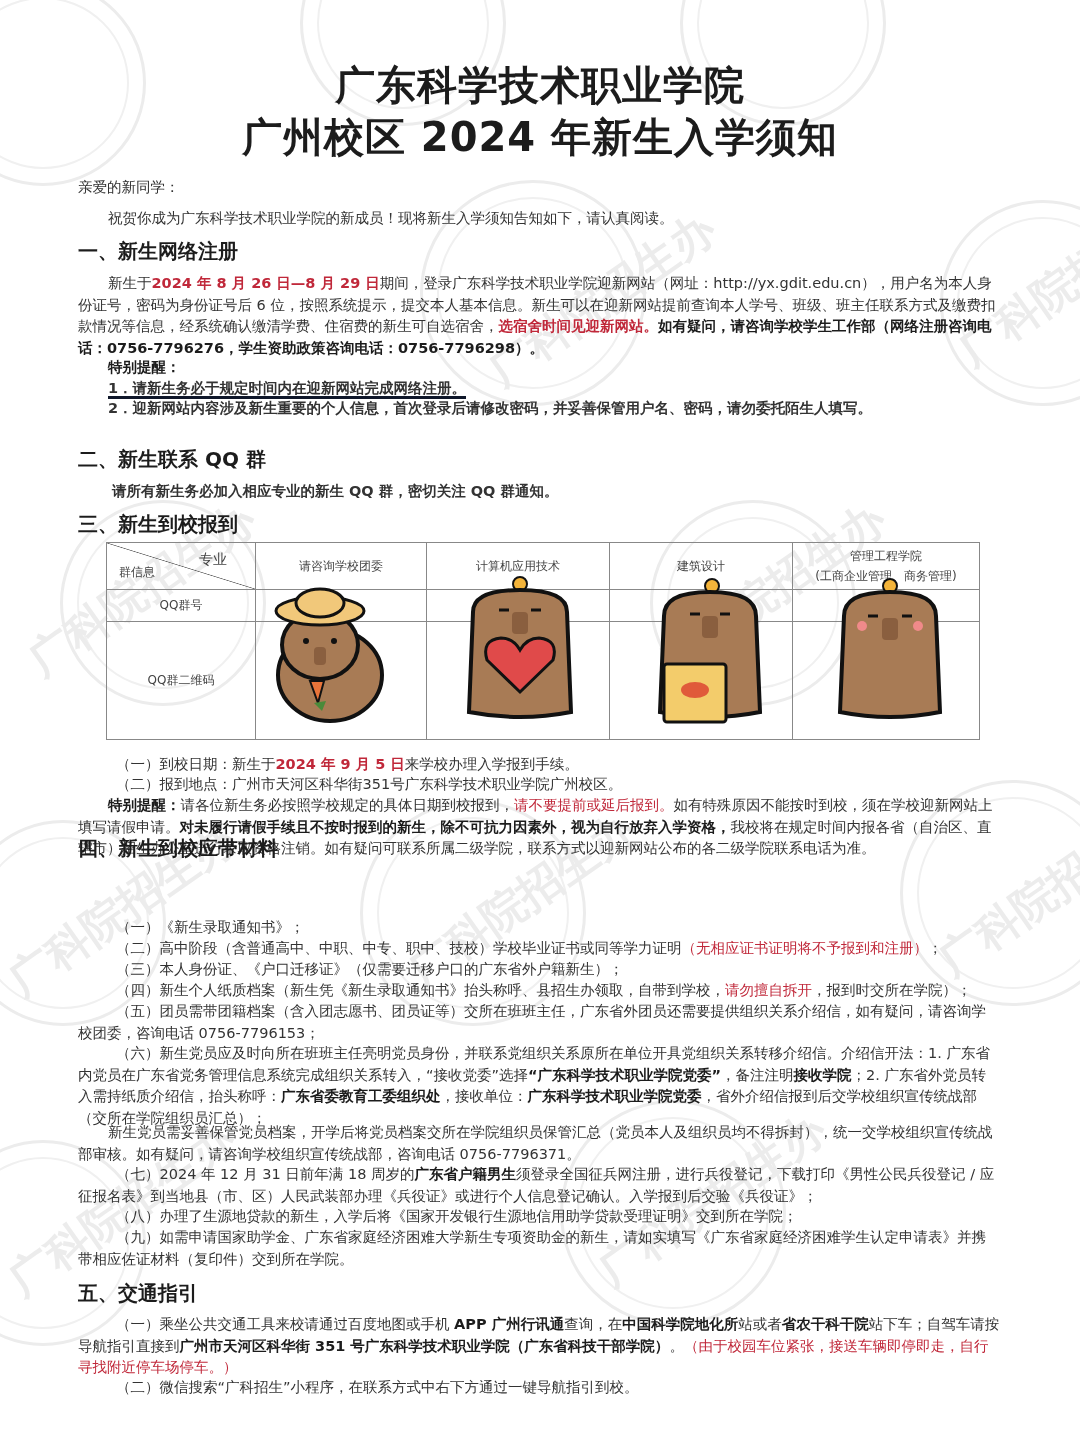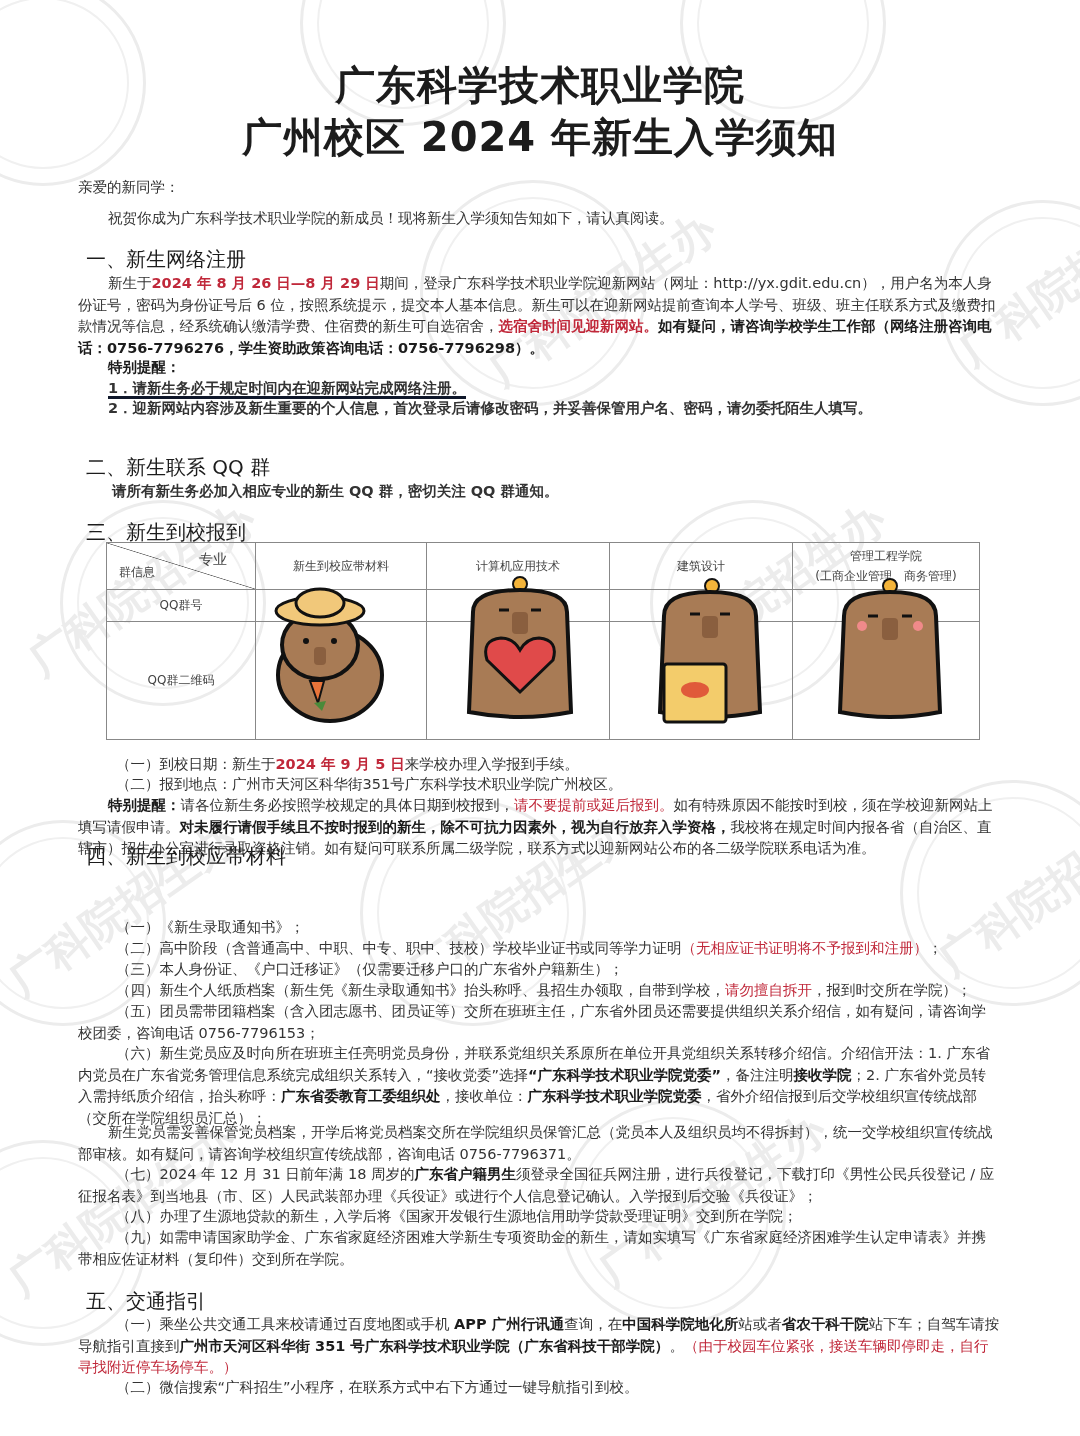--- a/index.html
+++ b/index.html
@@ -5,21 +5,21 @@
   html,body{margin:0;padding:0;}
   body{width:1080px;height:1436px;background:#ffffff;position:relative;overflow:hidden;
        font-family:"DejaVu Sans","Liberation Sans",sans-serif;color:#2a2a2a;}
   .wm{position:absolute;border:3px solid #ececec;border-radius:50%;pointer-events:none;}
   .wm::after{content:"";position:absolute;inset:14px;border:2px solid #f0f0f0;border-radius:50%;}
   .wmtext{position:absolute;color:#ececec;font-size:44px;font-weight:bold;transform:rotate(-35deg);pointer-events:none;white-space:nowrap;}
   .page{position:absolute;left:0;top:0;width:1080px;height:1436px;}
   h1{position:absolute;left:0;width:1080px;text-align:center;margin:0;font-size:40px;font-weight:bold;color:#1c1c1c;letter-spacing:1px;}
   .p{position:absolute;left:78px;width:922px;font-size:14.5px;line-height:21.5px;margin:0;color:#333;}
   .ind{text-indent:30px;}
-  .h2{position:absolute;left:78px;font-size:20px;font-weight:normal;color:#1c1c1c;margin:8px;}
+  .h2{position:absolute;left:78px;font-size:20px;font-weight:bold;color:#1c1c1c;margin:0;}
   .red{color:#c0283a;font-weight:bold;}
   .redn{color:#c0283a;}
   b{color:#1c1c1c;}
   .ul{border-bottom:3px solid #0f172a;}
   table{position:absolute;left:106px;top:542px;width:874px;border-collapse:collapse;font-size:12px;color:#444;}
   td{border:1px solid #888;text-align:center;vertical-align:middle;padding:0;}
   .diag{position:relative;width:148px;height:46px;
         background:linear-gradient(to top right, transparent calc(50% - 0.7px), #666 50%, transparent calc(50% + 0.7px));}
   .diag .tr{position:absolute;right:28px;top:8px;font-size:14px;}
   .diag .bl{position:absolute;left:12px;bottom:8px;font-size:12px;}
@@ -74,21 +74,21 @@
 
   <table>
     <tbody>
         <tr style="height:46px;">
       <td style="width:148px;">
         <div class="diag">
           <span class="tr">专业</span>
           <span class="bl">群信息</span>
         </div>
       </td>
-      <td style="width:172px;">新生到校应带材料</td>
+      <td style="width:172px;">请咨询学校团委</td>
       <td style="width:184px;">计算机应用技术</td>
       <td style="width:184px;">建筑设计</td>
       <td style="width:188px;line-height:20px;">
         <div>管理工程学院</div>
         <div>(工商企业管理、商务管理)</div>
       </td>
     </tr>
     <tr style="height:32px;">
       <td>QQ群号</td>
       <td class="mascot-cell" rowspan="1"></td>

